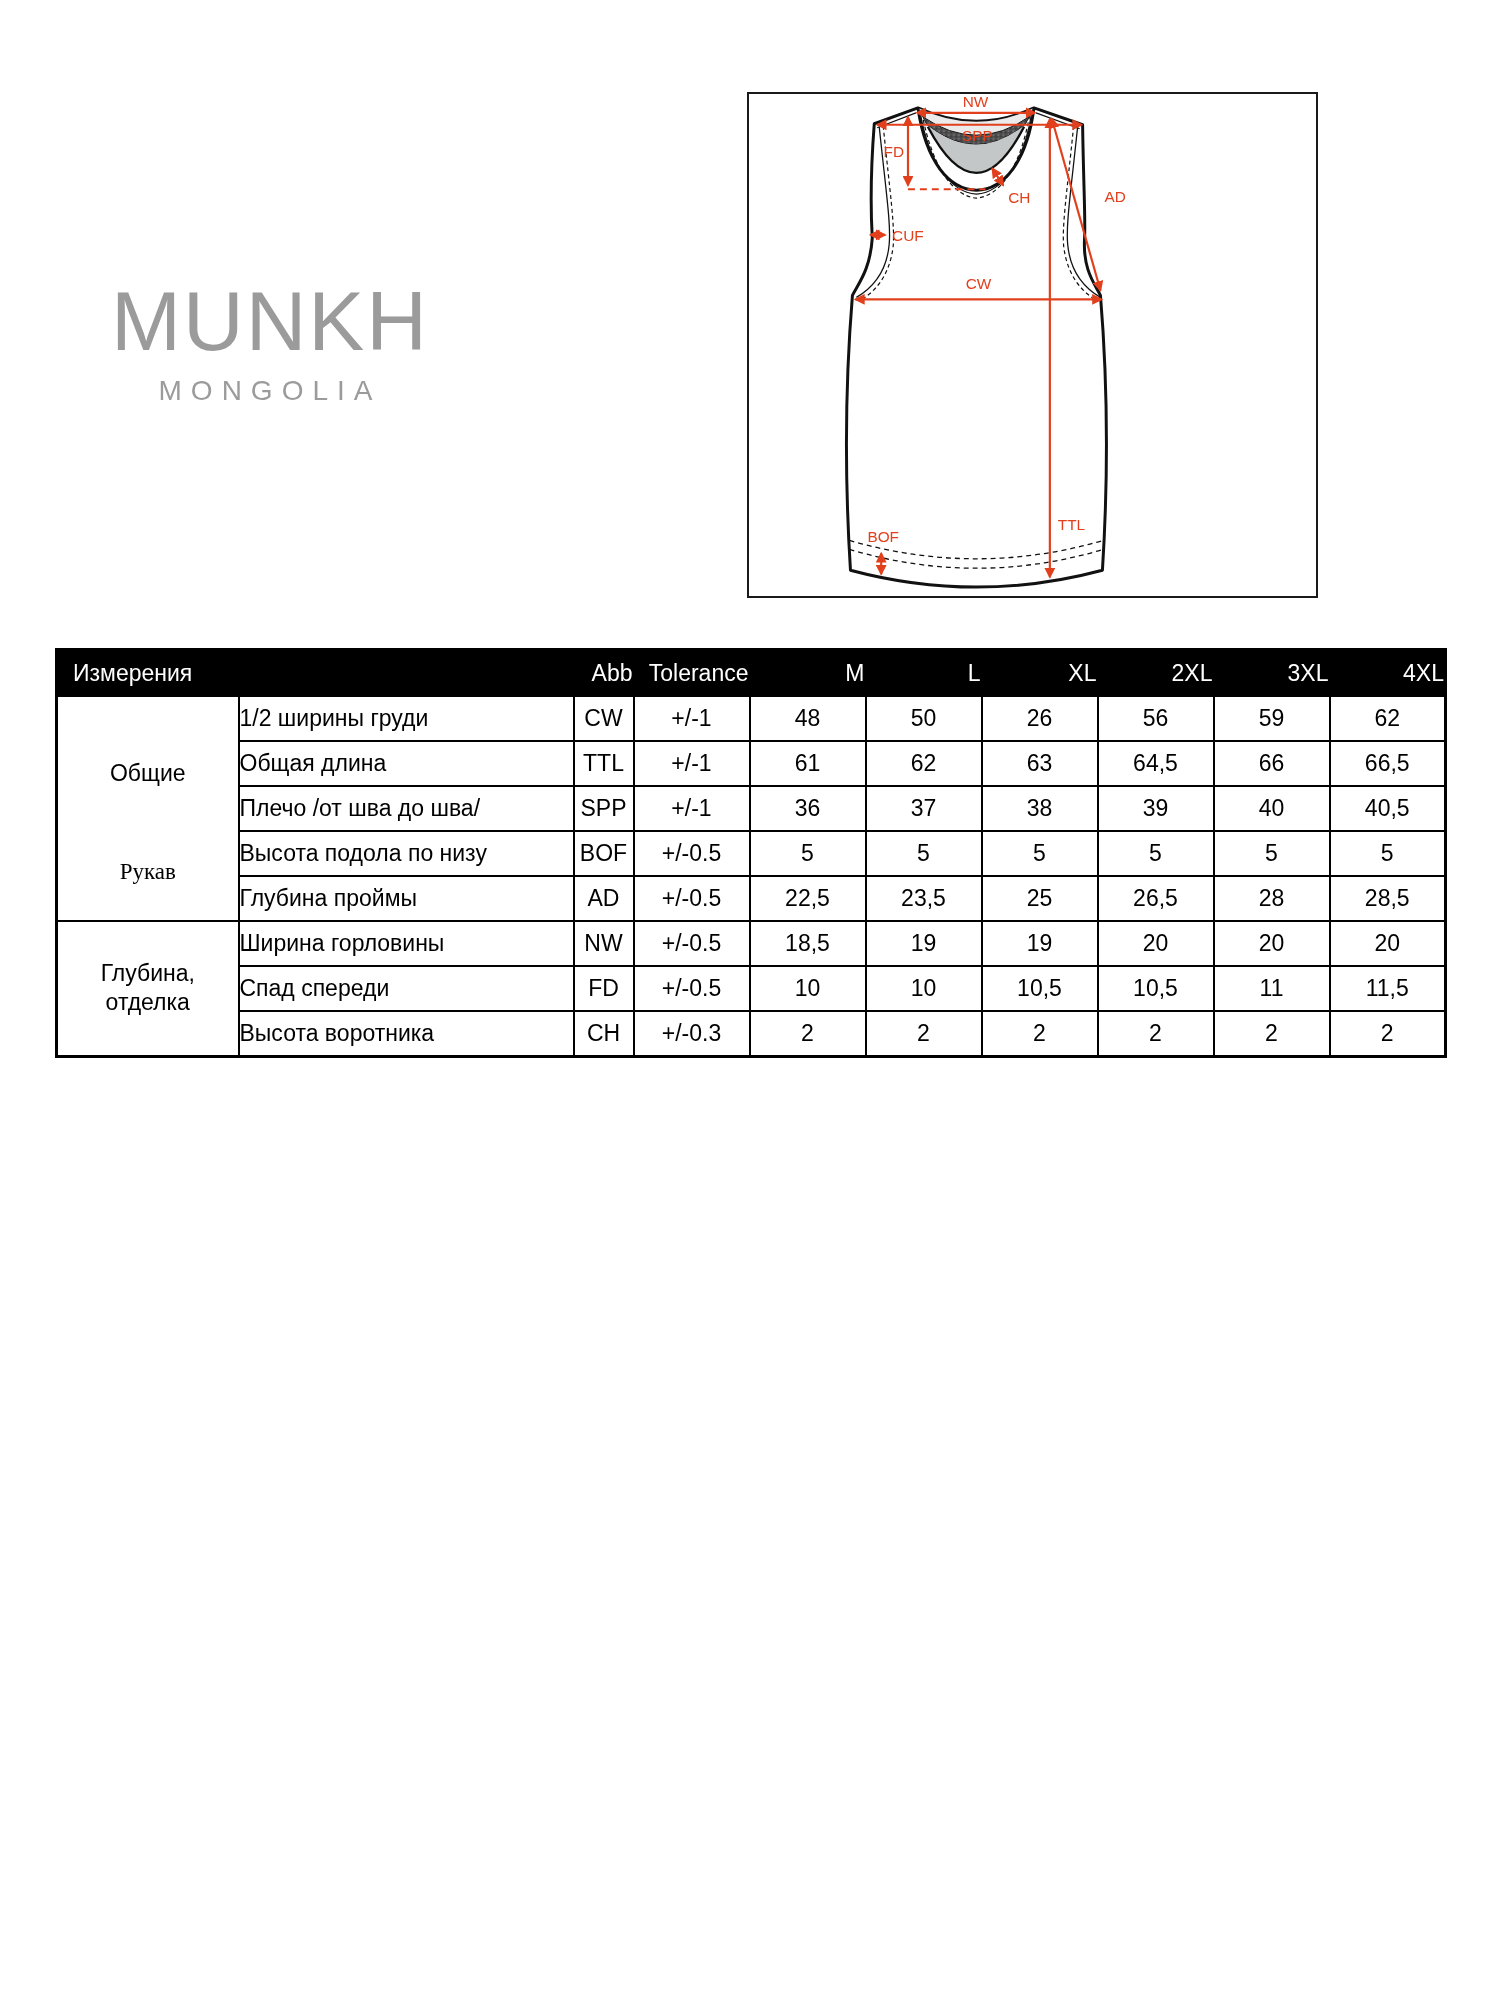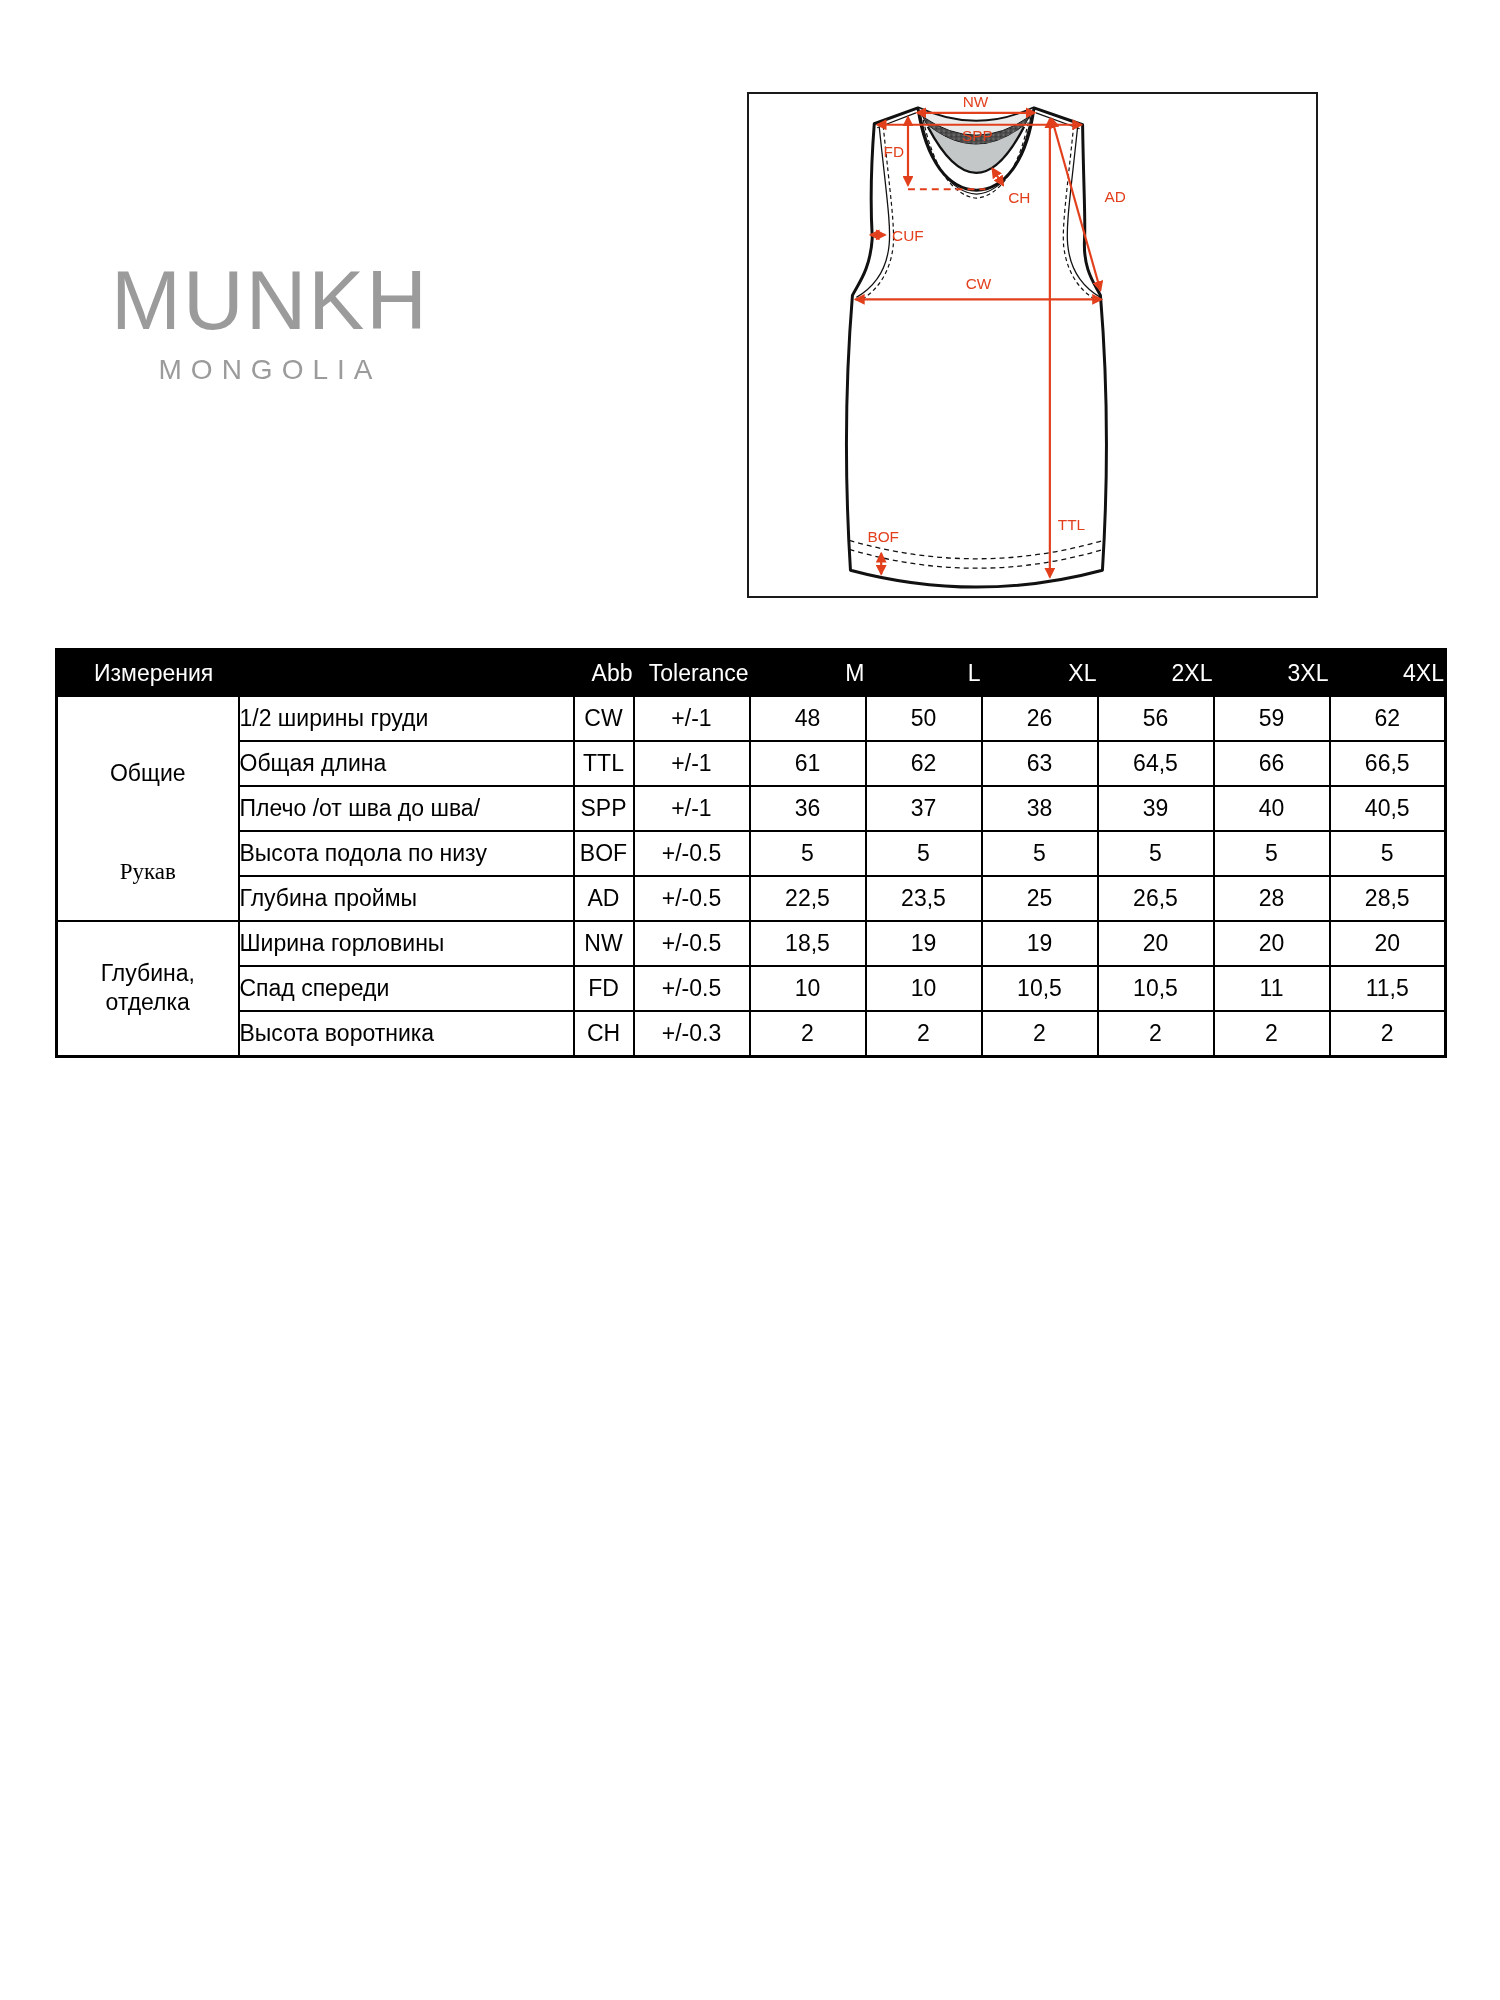--- a/index.html
+++ b/index.html
@@ -1,33 +1,33 @@
 <!DOCTYPE html>
 <html><head>
 <meta charset="utf-8">
 <style>
   html,body { margin:0; padding:0; background:#ffffff; }
   .page {
     position:relative; width:1500px; height:2000px; background:#ffffff;
     font-family:"Liberation Sans", sans-serif; color:#000; overflow:hidden;
   }
   
-  .logo { position:absolute; left:105px; top:254px; width:330px; text-align:center; color:#9b9b9b; }
+  .logo { position:absolute; left:105px; top:275px; width:330px; text-align:center; color:#9b9b9b; }
   .logo-title { font-size:84px; line-height:1.1; letter-spacing:2px; font-weight:400; }
   .logo-sub   { font-size:28px; letter-spacing:9px; margin-top:8px; font-weight:400; }
   
   .diagram-box { position:absolute; left:747px; top:92px; width:571px; height:506px;
                  border:2px solid #1a1a1a; box-sizing:border-box; background:#fff; }
   .diagram-box svg { display:block; width:100%; height:100%; }
   
   table.size-table { position:absolute; left:55px; top:648px; border-collapse:collapse;
                      table-layout:fixed; border:3px solid #000; font-size:23px; }
   .size-table th, .size-table td { border:2px solid #000; padding:0; }
   .size-table thead th { background:#000; color:#fff; font-weight:400; height:44px; text-align:right; }
-  .size-table thead th.h-meas { text-align:left; padding-left:36px; }
+  .size-table thead th.h-meas { text-align:left; padding-left:15px; }
   .size-table tbody td { height:43px; text-align:center; vertical-align:middle; background:#fff; }
   .size-table td.name { text-align:left; }
   .size-table td.group { vertical-align:top; }
   .group-flex { display:flex; flex-direction:column; height:197px; }
   .group-top { flex:4; display:flex; align-items:center; justify-content:center; }
   .group-bottom { flex:1.15; display:flex; align-items:center; justify-content:center;font-family:Liberation Serif, serif; }
   .group-center { display:flex; align-items:center; justify-content:center; height:131px;
                   white-space:pre-line; text-align:center; line-height:1.25; }
 </style>
 </head>

